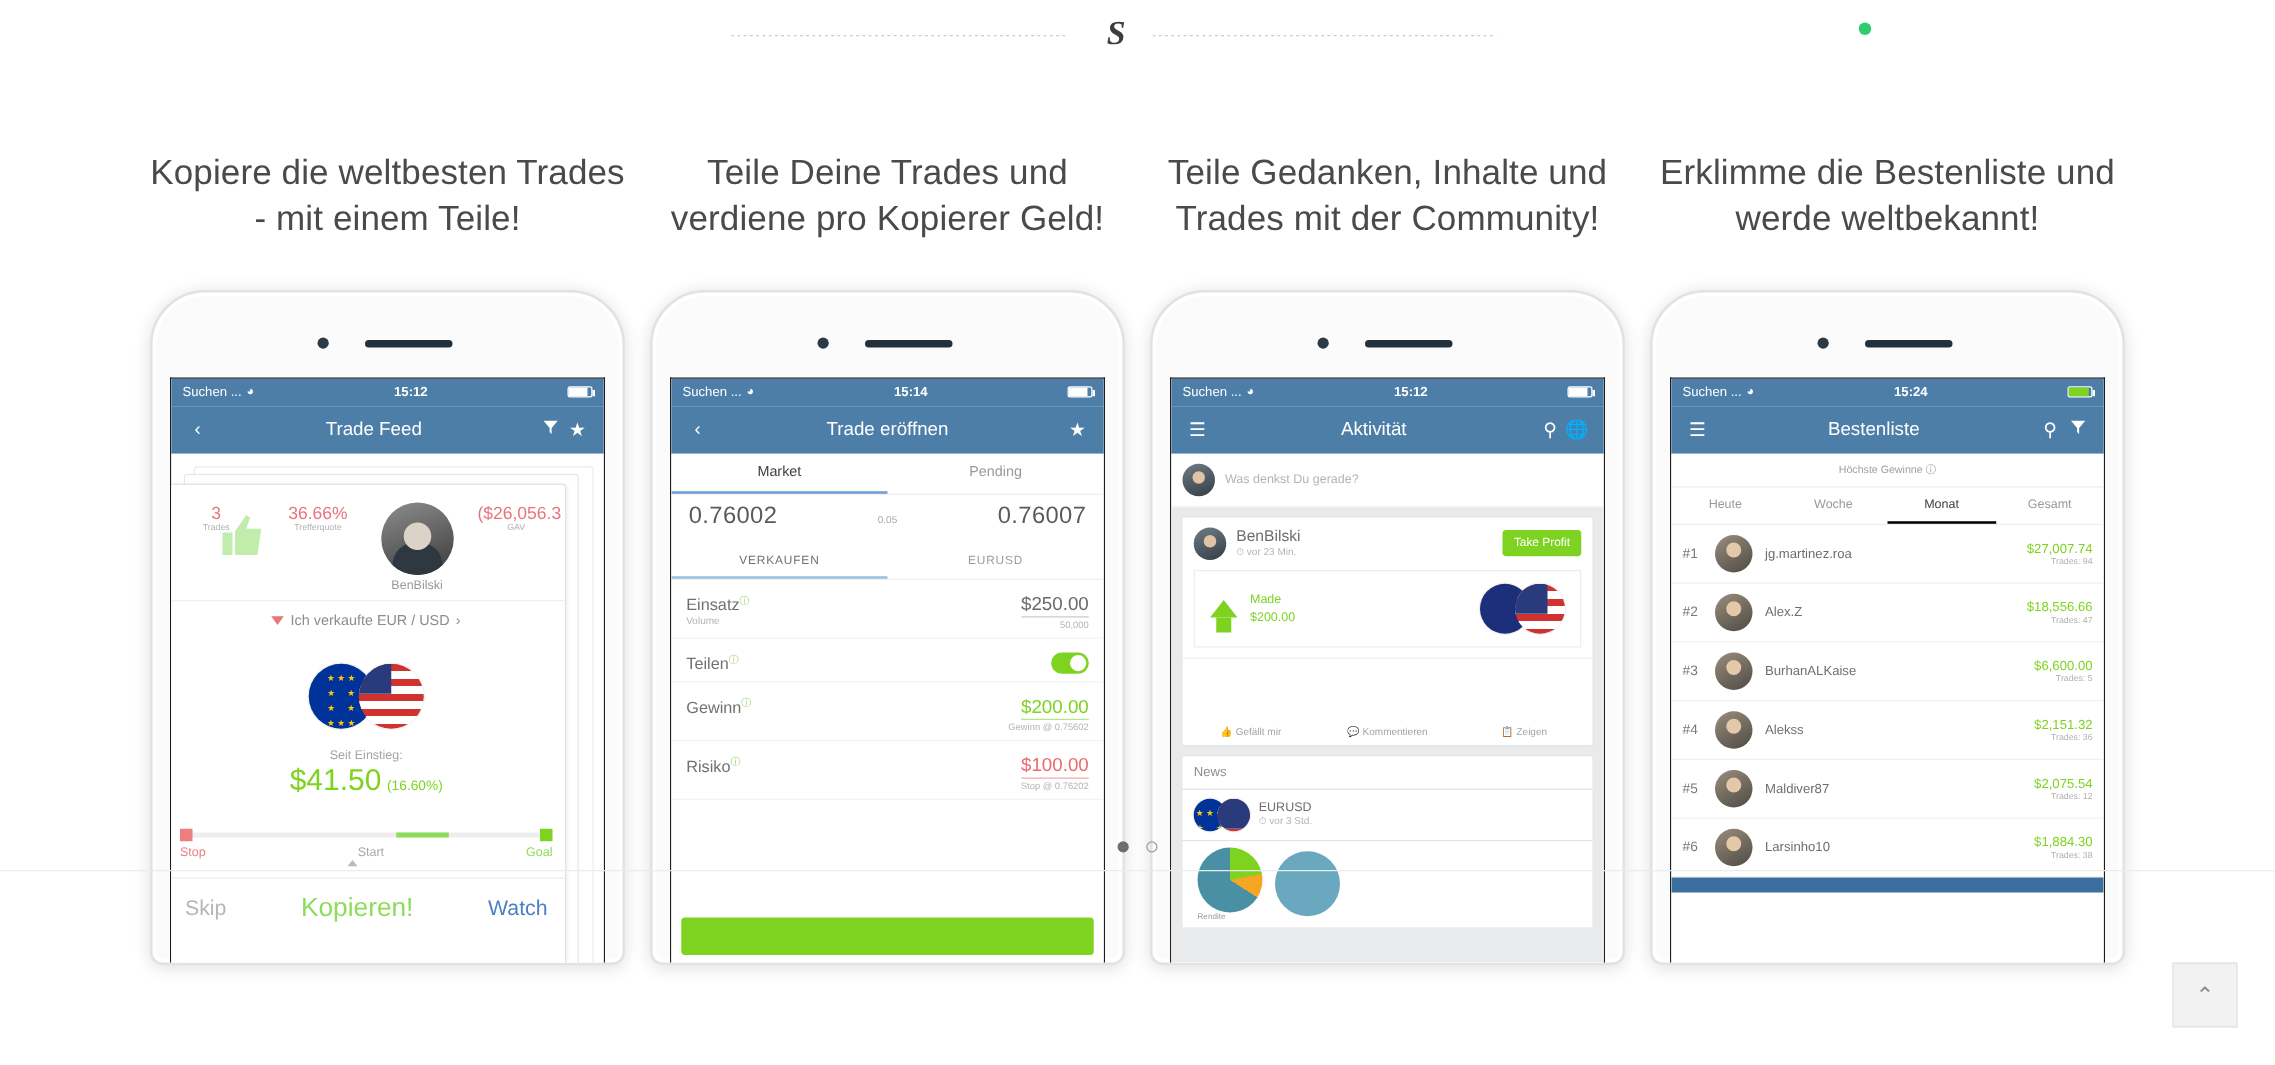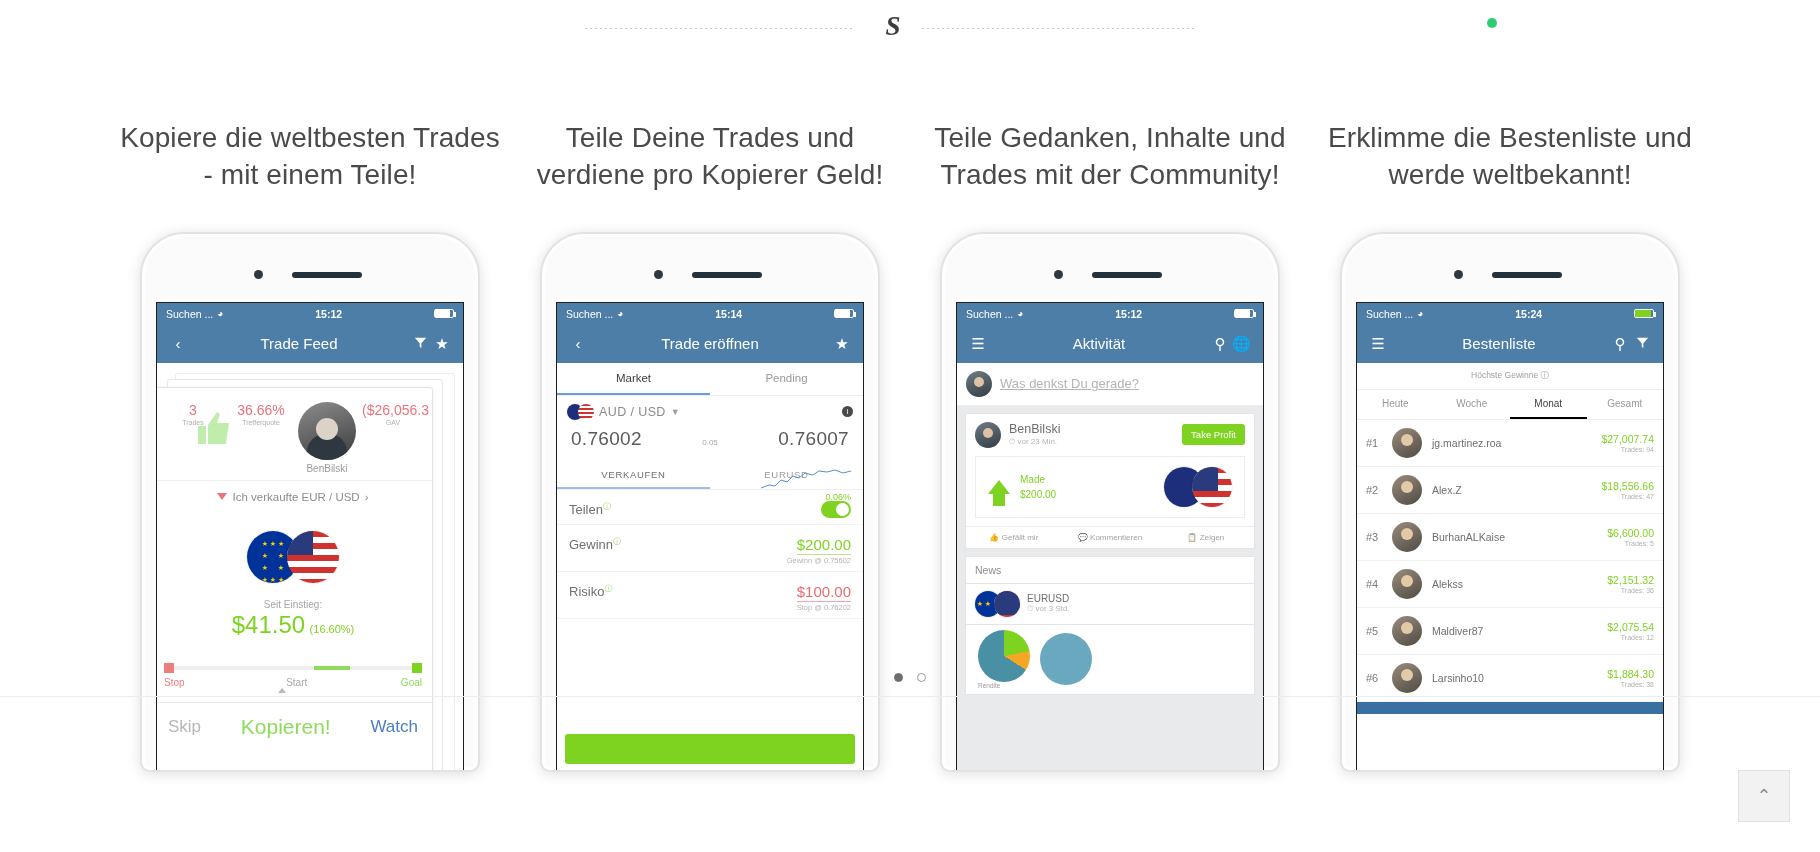--- a/index.html
+++ b/index.html
@@ -23,21 +23,21 @@
 
   
   .slides { position:absolute; top:120px; left:0; width:1820px; height:680px;
       display:flex; justify-content:center; gap:0px; }
   .slide { width:400px; position:relative; }
   .slide-title { text-align:center; font-size:28px; line-height:1.32;
       color:#4a4a4a; font-weight:400; letter-spacing:.1px; padding:0 6px;
       font-family:"Liberation Sans", sans-serif; }
 
   
-  .phone { position:relative; width:340px; height:540px; margin:38px auto 0;
+  .phone { position:relative; width:380px; height:540px; margin:38px auto 0;
       border-radius:44px 44px 10px 10px; background:#fbfbfb;
       border:2px solid #e2e2e2;
       box-shadow:0 2px 14px rgba(0,0,0,.13), inset 0 0 0 3px #ffffff;padding-left:48px; }
   .ph-cam { position:absolute; top:36px; left:50%; margin-left:-56px;
       width:9px; height:9px; border-radius:50%; background:#2b3a45; }
   .ph-speaker { position:absolute; top:38px; left:50%; margin-left:-18px;
       width:70px; height:6px; border-radius:3px; background:#22313c; }
   .screen { position:absolute; top:68px; left:14px; right:14px; bottom:0;
       background:#fff; overflow:hidden; border:1px solid #1d1d1d;
       border-bottom:none; }
@@ -174,38 +174,38 @@
   .cta-green { position:absolute; left:8px; right:8px; bottom:6px; height:30px;
       background:#7ed321; border-radius:3px; }
 
   
   .composer { display:flex; align-items:center; gap:8px; padding:8px 9px;
       border-bottom:1px solid #eee; }
   .av-sm { width:26px;height:26px;border-radius:50%;
       background:linear-gradient(160deg,#6f7c86,#333d45); position:relative; flex:0 0 auto;}
   .av-sm:after{content:"";position:absolute;left:50%;top:6px;margin-left:-5px;
       width:10px;height:10px;border-radius:50%;background:#e0c3a4;}
-  .composer .ph { font-size:13px; color:#b4b4b4;text-decoration:underline; }
+  .composer .ph { font-size:10px; color:#b4b4b4; }
   .feed { background:#e9eaec; padding:7px 8px 0; height:100%; }
   .post { background:#fff; border:1px solid #e4e4e4; border-radius:2px; }
   .post-head { display:flex; align-items:center; gap:8px; padding:8px 9px; }
   .post-head .n { font-size:12.5px; color:#6e6e6e; }
   .post-head .tm { font-size:8px; color:#b4b4b4; margin-top:1px; }
   .take-profit { margin-left:auto; background:#7ed321; color:#fff; font-size:9.5px;
       padding:5px 9px; border-radius:3px; }
   .post-body { margin:0 9px 8px; border:1px solid #ededed; display:flex;
       align-items:center; justify-content:space-between; padding:10px 12px; }
   .arrow-up { width:0;height:0;border-left:11px solid transparent;
       border-right:11px solid transparent;border-bottom:14px solid #7ed321;position:relative;}
   .arrow-up:after{content:"";position:absolute;left:-6px;top:14px;width:12px;height:12px;
       background:#7ed321;}
   .made { font-size:10px; color:#7ed321; line-height:1.5; }
   .post-actions { display:flex; border-top:1px solid #eee; font-size:8px;
       color:#a3a3a3; }
-  .post-actions div { flex:1; text-align:center; padding:6px 0; }
+  .post-actions div { flex:1; text-align:center; padding:6px 0;margin-top:48px; }
   .news-h { background:#fff; padding:7px 9px; font-size:10.5px; color:#8d8d8d;
       margin-top:7px; border:1px solid #e4e4e4; border-bottom:none; }
   .news-item { background:#fff; border:1px solid #e4e4e4; padding:7px 9px;
       display:flex; align-items:center; gap:7px; }
   .news-item .t { font-size:10px; color:#6e6e6e; }
   .news-item .s { font-size:8px; color:#b4b4b4; }
   .chartrow { background:#fff; border:1px solid #e4e4e4; border-top:none;
       display:flex; align-items:center; gap:10px; padding:8px 12px; height:70px; }
   .pie { width:52px;height:52px;border-radius:50%;
       background:conic-gradient(#7ed321 0 22%, #f5a623 22% 34%, #4a90a4 34% 100%); }
@@ -370,45 +370,40 @@
           <div class="navbar">
             <span class="nb-ico">‹</span>
             <span class="nb-title">Trade eröffnen</span>
             <span class="nb-ico">★</span>
           </div>
           <div class="body">
             <div class="tabs2">
               <div class="t on">Market</div>
               <div class="t">Pending</div>
             </div>
-            <div style="position:relative">
-              <div class="pairrow">
-                <span class="mini-flags">
-                  <span class="mf au"></span>
-                  <span class="mf us2"></span>
-                </span>
-                <span class="pairname">AUD / USD</span>
-                <span class="chev">▼</span>
-                <span class="info-i">i</span>
-              </div>
-              <svg class="spark" viewBox="0 0 90 26" preserveAspectRatio="none">
-                <polyline points="0,22 8,19 14,20 20,14 26,16 32,10 38,12 44,7 52,9 58,5 66,6 74,4 82,7 90,5" fill="none" stroke="#5a8fc7" stroke-width="1"></polyline>
-              </svg>
-              <div class="spark-pct">0.06%</div>
-            </div>
             <div class="prices">
               <span class="p">0.76002</span>
               <span class="sp">0.05</span>
               <span class="p">0.76007</span>
             </div>
             <div class="bsTabs">
               <div class="t on">VERKAUFEN</div>
               <div class="t">EURUSD</div>
             </div>
 
+            <div class="frow">
+              <div class="lab">
+                <span>Einsatz</span><span class="ic">ⓘ</span>
+                <span class="sub">Volume</span>
+              </div>
+              <div class="val">
+                <span class="v gray">$250.00</span>
+                <span class="s">50,000</span>
+              </div>
+            </div>
 
             <div class="frow">
               <div class="lab">
                 <span>Teilen</span><span class="ic">ⓘ</span>
               </div>
               <div class="toggle"></div>
             </div>
 
             <div class="frow">
               <div class="lab">

